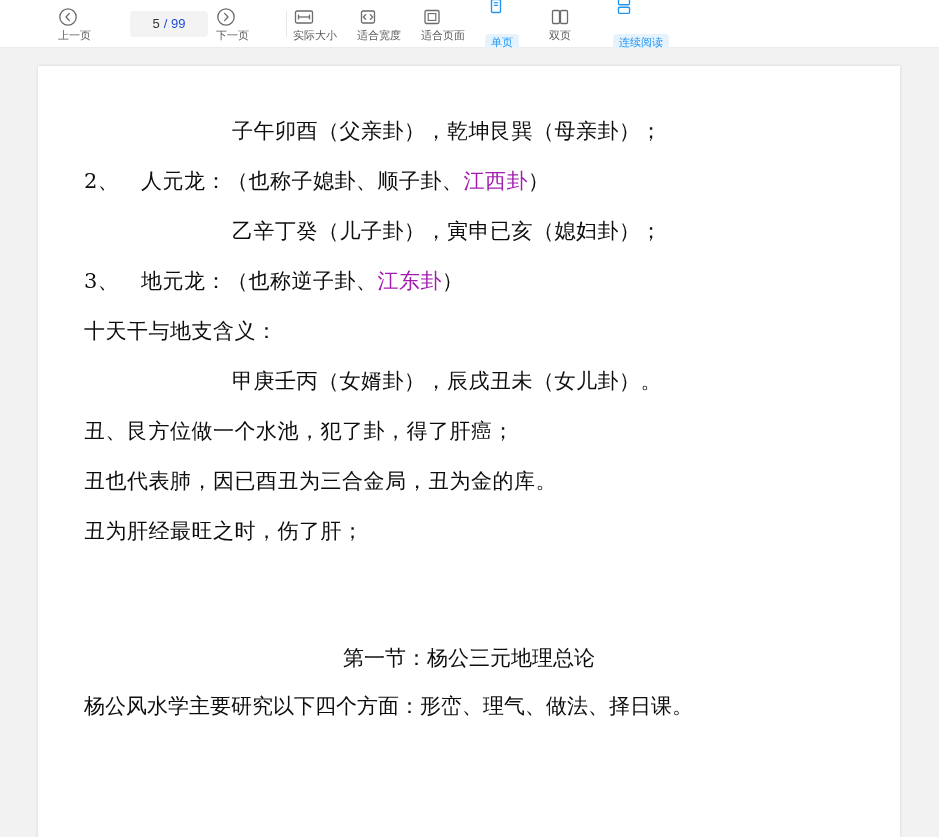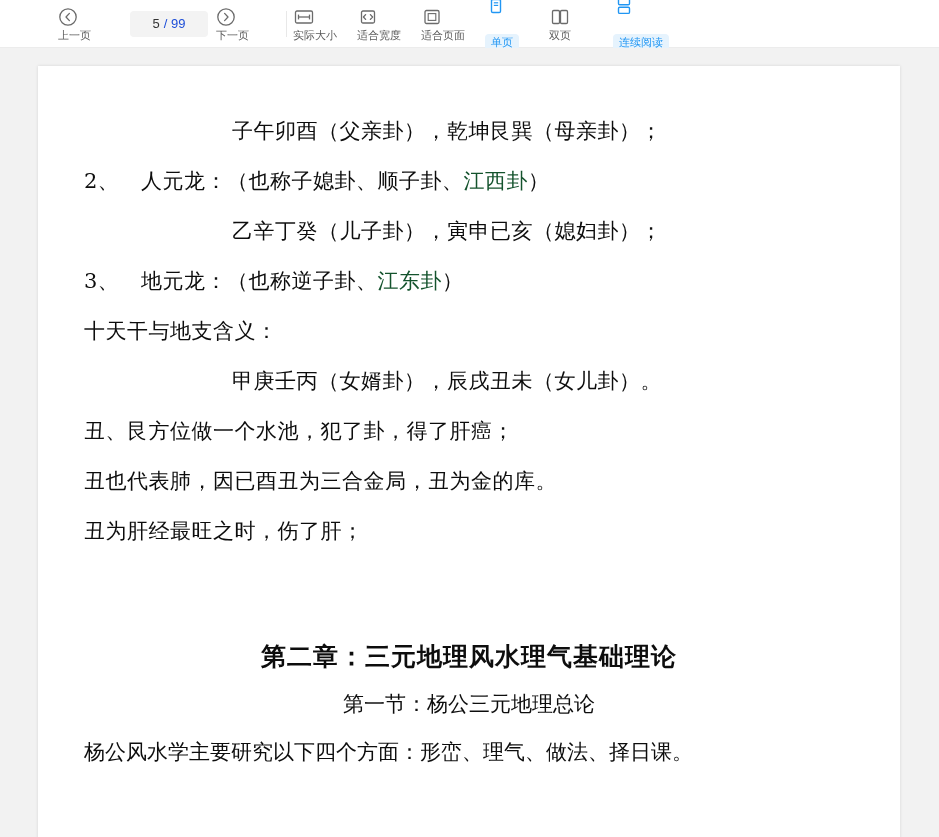--- a/index.html
+++ b/index.html
@@ -109,21 +109,21 @@
   }
   .ln {
     font-size: 21px;
     line-height: 50px;
     white-space: pre;
     letter-spacing: 0.5px;
   }
   .indent-1 { padding-left: 0; }
   .indent-2 { padding-left: 148px; }
   .indent-3 { padding-left: 0px; }
-  .red { color: #14532d; }
+  .red { color: #a21caf; }
   .spacer { height: 78px; }
   .chapter {
     text-align: center;
     font-size: 25px;
     font-weight: bold;
     line-height: 46px;
     letter-spacing: 1px;
   }
   .section {
     text-align: center;
@@ -246,18 +246,17 @@
 
     <div class="ln indent-3">十天干与地支含义：</div>
 
     <div class="ln indent-2">甲庚壬丙（女婿卦），辰戌丑未（女儿卦）。</div>
     <div class="ln indent-3">丑、艮方位做一个水池，犯了卦，得了肝癌；</div>
     <div class="ln indent-3">丑也代表肺，因已酉丑为三合金局，丑为金的库。</div>
     <div class="ln indent-3">丑为肝经最旺之时，伤了肝；</div>
 
     <div class="spacer"></div>
 
-    <div class="chapter">第二章：三元地理风水理气基础理论</div>
     <div class="section">第一节：杨公三元地理总论</div>
     <div class="body-line">杨公风水学主要研究以下四个方面：形峦、理气、做法、择日课。</div>
 
   </div>
 </div>
 
 </body></html>

